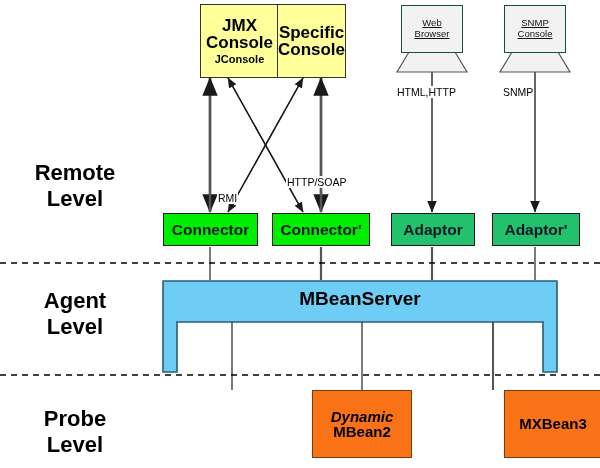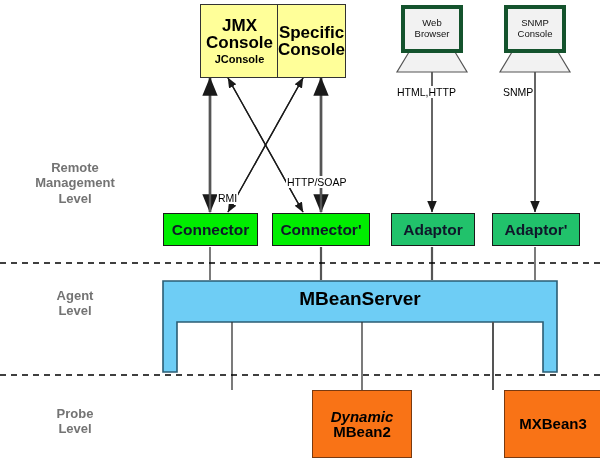--- a/index.html
+++ b/index.html
@@ -42,28 +42,29 @@
   }
   .console-box .sub {
     font-size: 11px;
     font-weight: bold;
     margin-top: 2px;
   }
   
   .monitor-screen {
     position: absolute;
     background: #f2f2f2;
-    border: 4px solid #14532d;
+    border: 1px solid #14532d;
     display: flex;
     flex-direction: column;
     align-items: center;
     justify-content: center;
     font-size: 9.5px;
     color: #111111;
     line-height: 1.15;
+    text-decoration: underline;
   }
   
   .conn-box {
     border: 1px solid #1a1a1a;
     color: #0f172a;
     font-weight: bold;
     font-size: 15.5px;
   }
   .conn-green { background: #00ee00; }
   .conn-teal  { background: #21c26b; }
@@ -77,22 +78,22 @@
   }
   .mbean-box .it {
     font-style: italic;
     font-weight: bold;
   }
   
   .level-label {
     position: absolute;
     text-align: center;
     font-weight: bold;
-    font-size: 13px;
-    color: #737373;
+    font-size: 22px;
+    color: #000000;
     line-height: 1.18;
   }
   
   .edge-label {
     position: absolute;
     font-size: 10.5px;
     color: #000000;
     white-space: nowrap;
     background: #ffffff;
     padding: 0 1px;
@@ -196,21 +197,20 @@
   <div class="node mbean-box" style="left:312px; top:390px; width:100px; height:68px;">
     <span class="it">Dynamic</span>
     <span>MBean2</span>
   </div>
   <div class="node mbean-box" style="left:462px; top:390px; width:98px; height:68px;margin-left:42px;">
     <span>MXBean3</span>
   </div>
 
   <div class="level-label" style="left:0px; top:160px; width:150px;">
     <div>Remote</div>
-    <div>Management</div>
     <div>Level</div>
   </div>
 
   <div class="level-label" style="left:0px; top:288px; width:150px;">
     <div>Agent</div>
     <div>Level</div>
   </div>
 
   <div class="level-label" style="left:0px; top:406px; width:150px;">
     <div>Probe</div>

